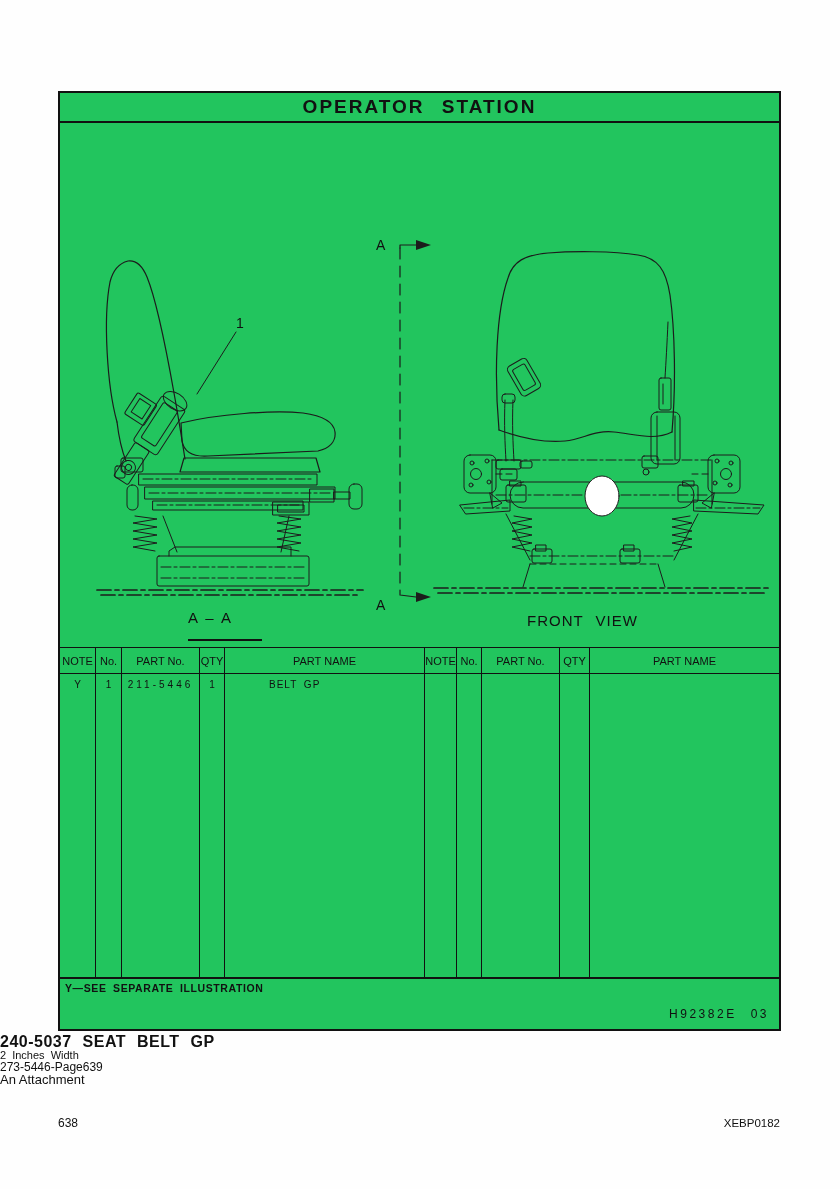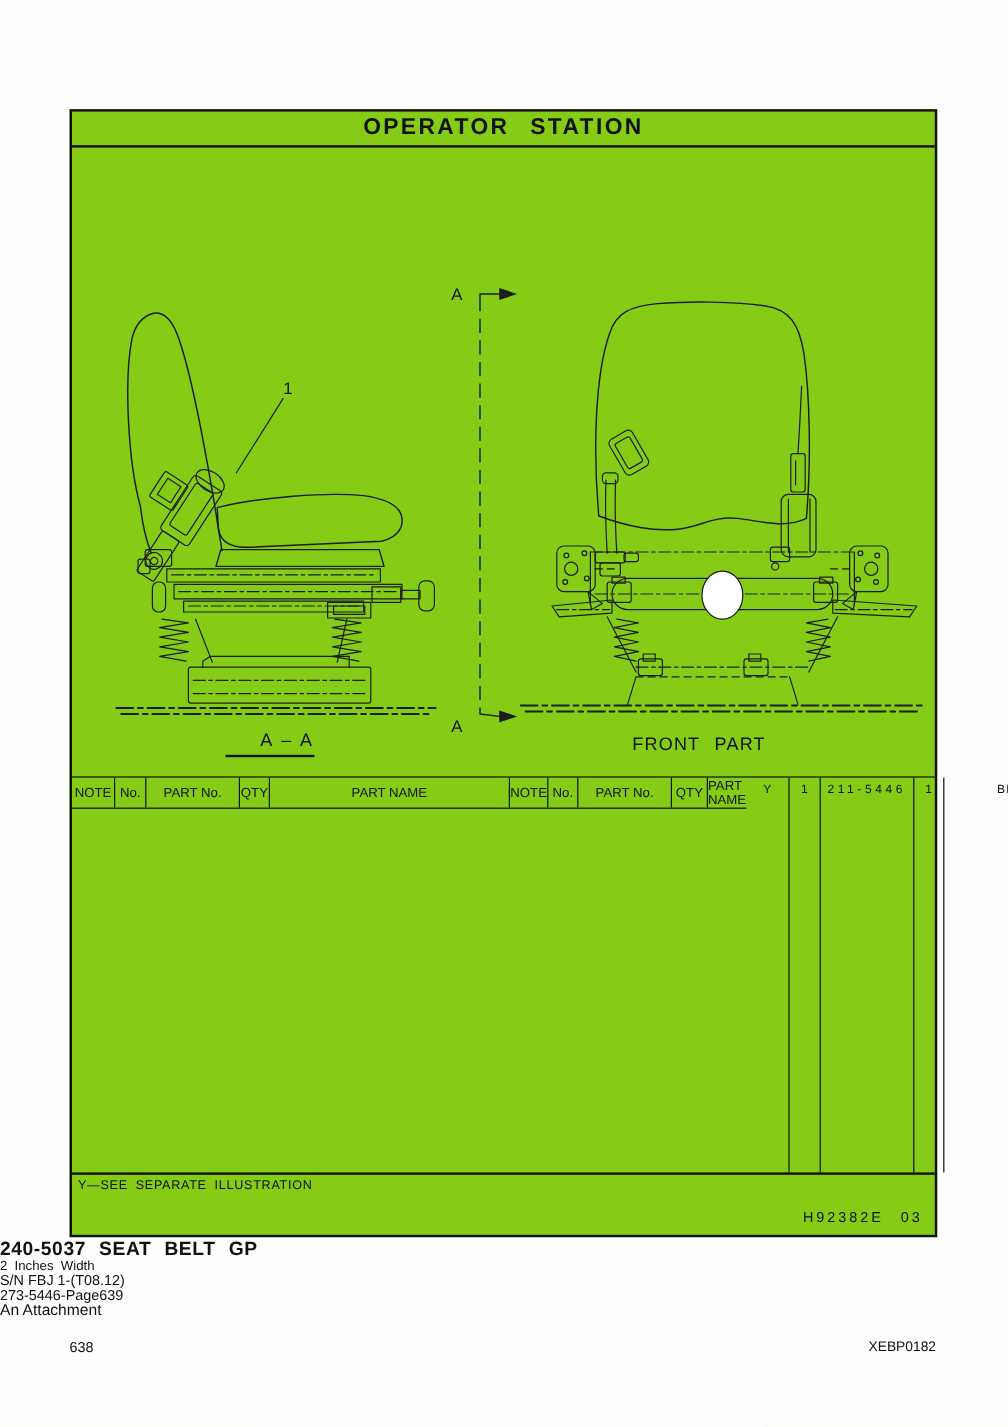--- a/index.html
+++ b/index.html
@@ -1,57 +1,57 @@
 <!DOCTYPE html>
 <html><head>
 <meta charset="utf-8">
 <style>
   * { margin:0; padding:0; box-sizing:border-box; }
   body { background:#ffffff; font-family:"Liberation Sans", sans-serif; color:#111; }
   .page { position:relative; width:840px; height:1189px; background:#fefefe; overflow:hidden; }
 
-  .frame { position:absolute; left:58px; top:91px; width:723px; height:940px; border:2px solid #111; background:#84cc16; }
+  .frame { position:absolute; left:58px; top:91px; width:723px; height:940px; border:2px solid #111; background:#22c55e; }
 
   .title-band { position:absolute; left:0; top:0; width:100%; height:30px; border-bottom:2px solid #111;
                 display:flex; align-items:center; justify-content:center; }
   .title-band span { font-size:19px; font-weight:bold; letter-spacing:2px; word-spacing:10px; }
 
   .drawing-area { position:absolute; left:0; top:32px; width:100%; height:520px; }
   .drawing-area svg { position:absolute; overflow:visible; }
   .svg-side   { left:17px;  top:101px; }
   .svg-sect   { left:312px; top:107px; }
   .svg-front  { left:372px; top:109px; }
 
-  .label-aa { position:absolute; left:128px; top:484px; width:74px; text-align:right;
-              font-size:15px; letter-spacing:2px; border-bottom:2px solid #111; padding-bottom:3px; }
+  .label-aa { position:absolute; left:128px; top:484px; width:74px; text-align:left;
+              font-size:15px; letter-spacing:2px; border-bottom:2px solid #111; padding-bottom:13px; }
   .label-front { position:absolute; left:430px; top:487px; width:185px; text-align:center;
                  font-size:15px; letter-spacing:1px; word-spacing:7px; }
 
   .parts-table { position:absolute; left:0; top:554px; width:100%; height:332px;
-                 border-top:1px solid #111; border-bottom:2px solid #111; display:flex; flex-direction:row; }
+                 border-top:1px solid #111; border-bottom:2px solid #111; display:flex; flex-direction:column; }
   .t-head { display:flex; height:26px; border-bottom:1px solid #111; }
   .t-body { display:flex; flex:1; }
   .cell { border-right:1px solid #111; display:flex; align-items:center; justify-content:center;
           font-size:11px; overflow:hidden; }
   .t-body .cell { align-items:flex-start; padding-top:5px; font-size:10px; }
   .c-note  { width:36px; }
   .c-no    { width:26px; }
   .c-part  { width:78px; }
   .c-qty   { width:25px; }
   .c-name  { width:200px; }
   .c-note2 { width:32px; }
   .c-no2   { width:25px; }
   .c-part2 { width:78px; }
   .c-qty2  { width:30px; }
   .c-name2 { flex:1; border-right:none; }
   .t-body .c-name, .t-body .c-name2 { justify-content:flex-start; padding-left:7px; }
   .partno-val { letter-spacing:3px; }
   .name-val { letter-spacing:1px; word-spacing:3px;margin-left:37px; }
 
-  .footnote { position:absolute; left:5px; top:889px; font-size:10.5px; letter-spacing:0.6px; word-spacing:3px; }
+  .footnote { position:absolute; left:5px; top:889px; font-size:10.5px; letter-spacing:0.6px; word-spacing:3px;font-weight:bold; }
   .drawing-ref { position:absolute; right:10px; top:914px; font-size:12px; letter-spacing:2.5px; }
   .drawing-ref .rev { margin-left:14px; }
 
   .caption { position:absolute; left:0; top:1034px; width:840px; }
   .cap-title { font-size:16px; font-weight:bold; letter-spacing:0.5px; word-spacing:6px; line-height:15px; }
   .cap-line1 { font-size:11px; line-height:12px; word-spacing:3px; }
   .cap-line2 { font-size:12px; line-height:12px; }
   .cap-line3 { font-size:12px; line-height:12px; }
   .cap-line4 { font-size:13px; line-height:13px; }
 
@@ -222,21 +222,21 @@
           <path d="M98 330 L91 353 M226 330 L233 353"></path>
           <path class="dsh" d="M98 330 H226"></path>
         </g>
         <g>
           <path class="ln flr" d="M2 354 H336"></path>
           <path class="ln flr" d="M6 359 H332"></path>
         </g>
       </svg>
 
       <div class="label-aa">A – A</div>
-      <div class="label-front">FRONT PART</div>
+      <div class="label-front">FRONT VIEW</div>
     </div>
 
     <div class="parts-table">
       <div class="t-head">
         <div class="cell c-note">NOTE</div>
         <div class="cell c-no">No.</div>
         <div class="cell c-part">PART No.</div>
         <div class="cell c-qty">QTY</div>
         <div class="cell c-name">PART NAME</div>
         <div class="cell c-note2">NOTE</div>
@@ -266,20 +266,19 @@
     <div class="footnote">Y—SEE SEPARATE ILLUSTRATION</div>
 
     <div class="drawing-ref">
       <span>H92382E</span><span class="rev">03</span>
     </div>
   </div>
 
   <div class="caption">
     <div class="cap-title">240-5037 SEAT BELT GP</div>
     <div class="cap-line1">2 Inches Width</div>
-    <div class="cap-line2">S/N FBJ 1-(T08.12)</div>
     <div class="cap-line3">273-5446-Page639</div>
     <div class="cap-line4">An Attachment</div>
   </div>
 
   <div class="page-number">638</div>
   <div class="doc-code">XEBP0182</div>
 </div>
 
 </body></html>

